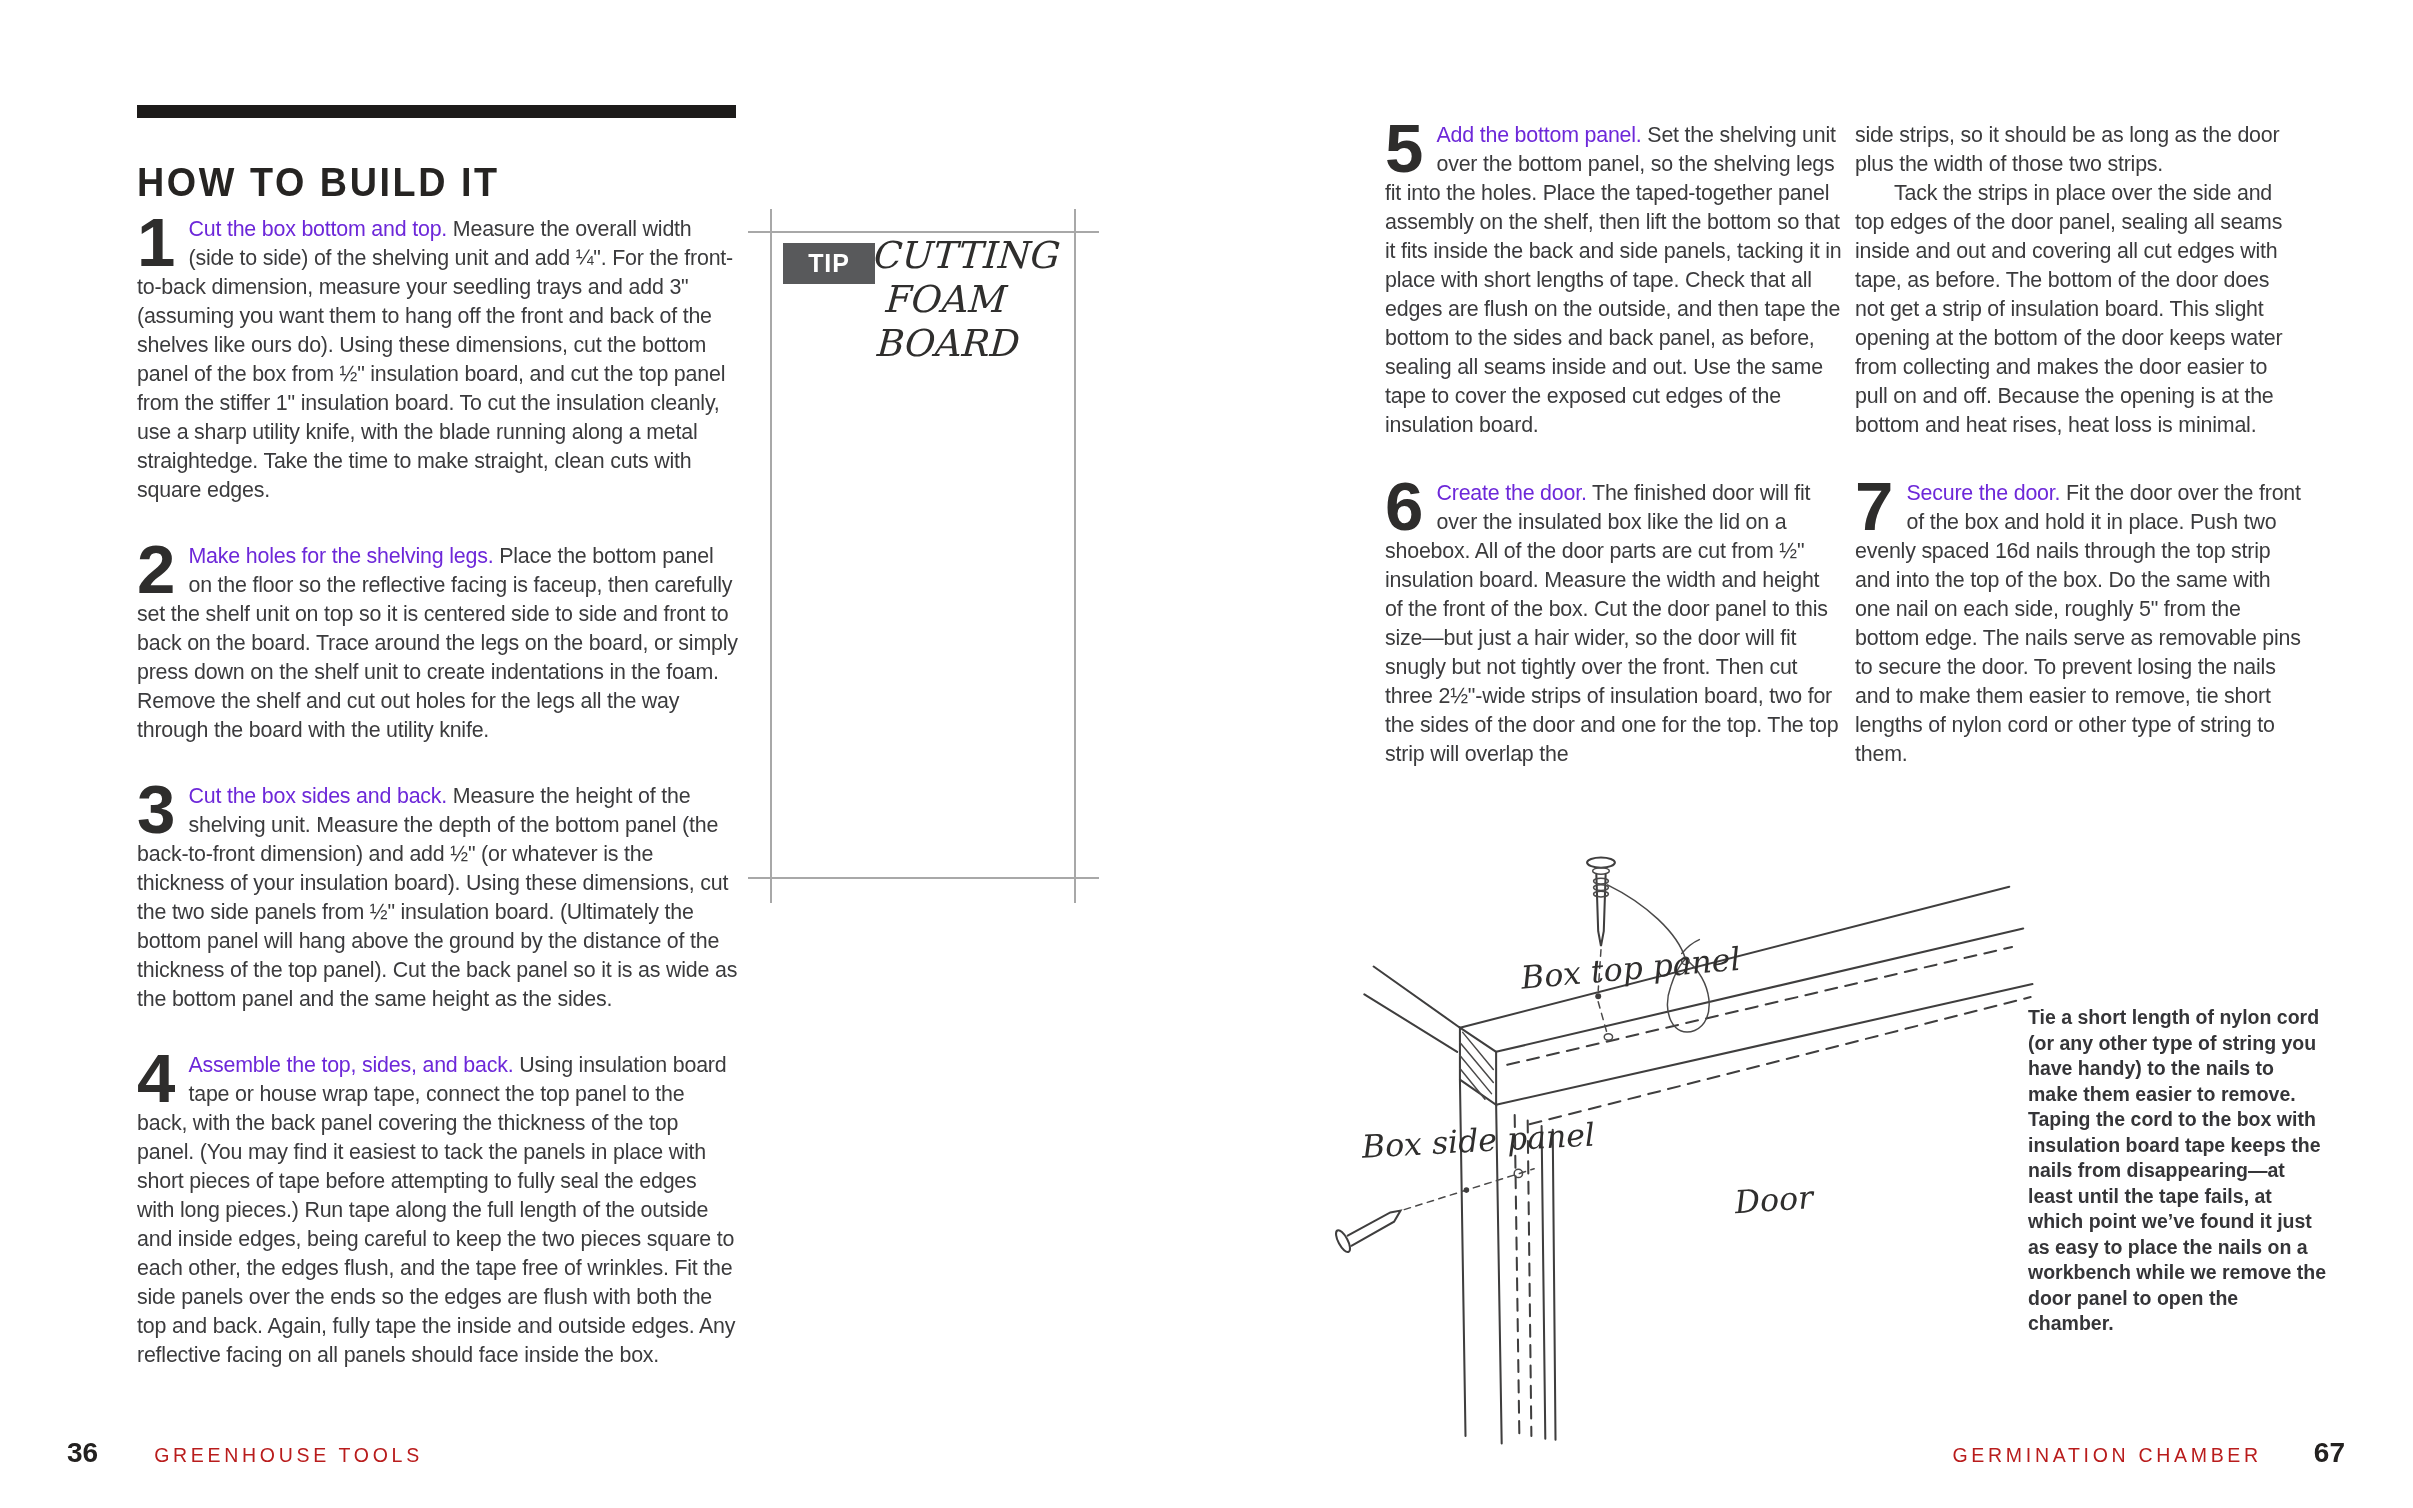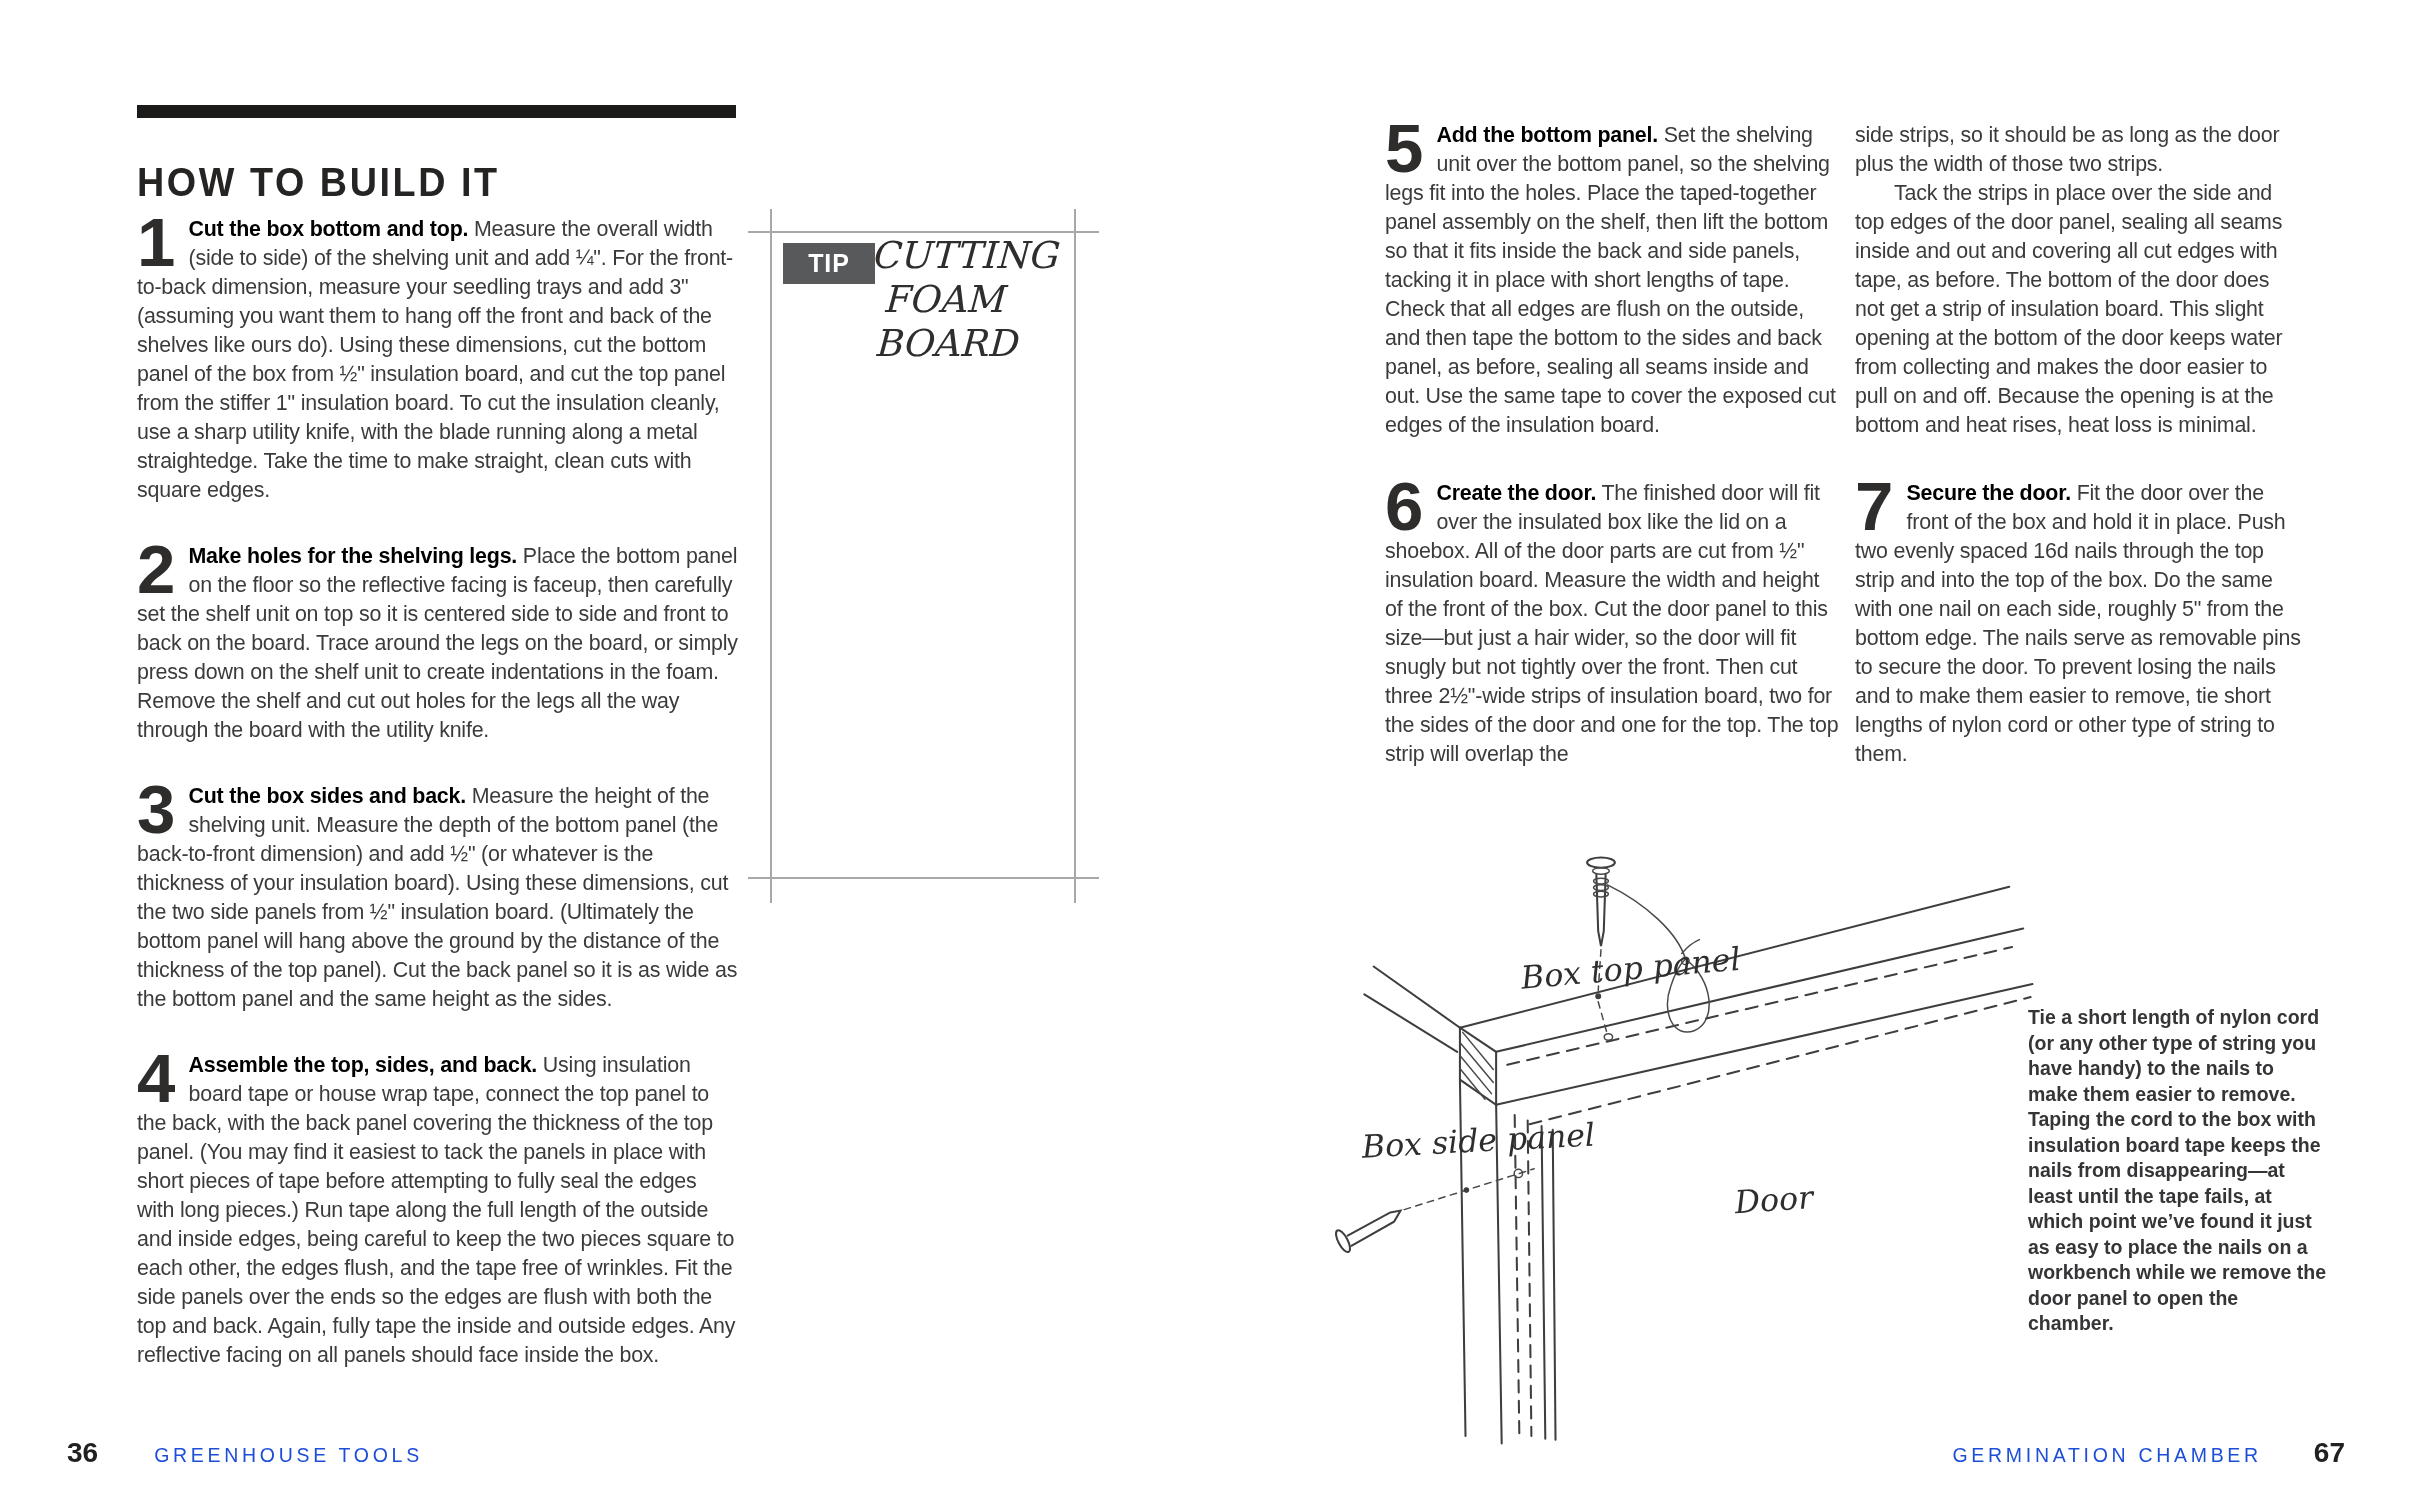--- a/index.html
+++ b/index.html
@@ -21,21 +21,21 @@
   
   .copy { font-size:21.4px; line-height:29px; letter-spacing:-0.2px; color:#3b3b3d; }
   .col-left  { left:137px;  top:215px; width:602px; }
   .col-r-a   { left:1385px; top:121px; width:457px; }
   .col-r-b   { left:1855px; top:121px; width:447px; }
   .step { margin:0 0 37px 0; }
   .step-num {
     float:left; font-size:69px; line-height:56px; font-weight:600;
     color:#2e2d2c; padding-right:15px; letter-spacing:-1.9px;
   }
-  .step strong { font-weight:700; color:#000000; }
+  .step strong { font-weight:400; color:#6d28d9; }
   .cont-para { margin:0; }
   .cont-para.indent { text-indent:39px; }
 
   
   .tipline { background:#a8a8a8; }
   .tip-label {
     left:783px; top:243px; width:92px; height:41px; background:#58595b;
     color:#ffffff; font-size:25px; font-weight:700; letter-spacing:0.9px;
     display:flex; align-items:center; justify-content:center;
   }
@@ -55,21 +55,21 @@
   .dash-s { stroke-dasharray:7 6; }
   .fig-label { font-family:"DejaVu Serif", serif; font-style:italic; font-size:34px; fill:#2f2e2d; }
   .fig-caption {
     left:2028px; top:1005px; width:299px;
     font-size:19.5px; line-height:25.5px; font-weight:700; color:#353538;
   }
 
   
   .footer { display:flex; align-items:baseline; }
   .folio { font-size:28px; font-weight:800; color:#232120; }
-  .running-head { font-size:19.5px; letter-spacing:3.7px; color:#1d4ed8; }
+  .running-head { font-size:19.5px; letter-spacing:3.7px; color:#b91c1c; }
   .footer-left  { left:67px; top:1437px; }
   .footer-left .running-head { margin-left:56px; }
   .footer-right { right:68px; top:1437px;margin-left:13px; }
   .footer-right .running-head { margin-right:52px; }
 </style>
 </head>
 <body>
 
 <div class="abs title-bar"></div>
 <h1 class="abs page-title">HOW TO BUILD IT</h1>

